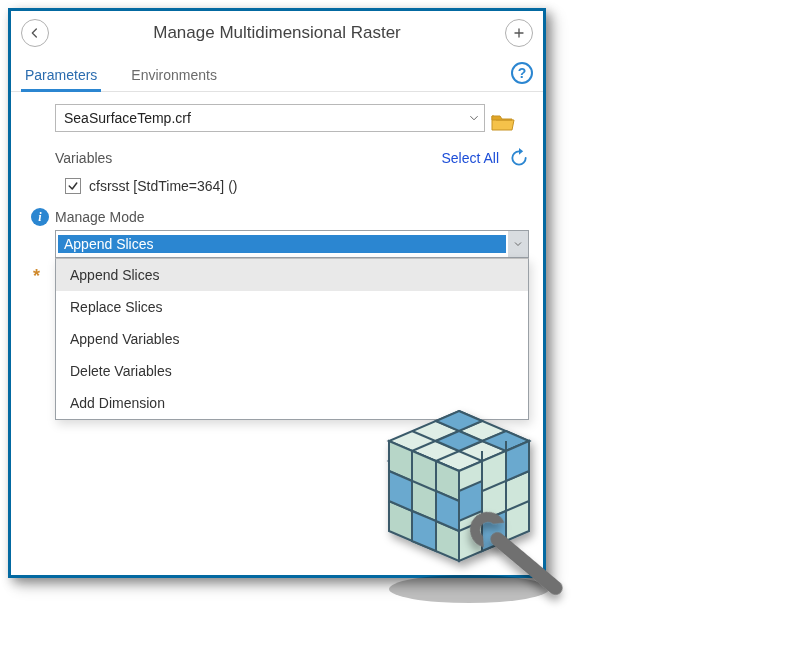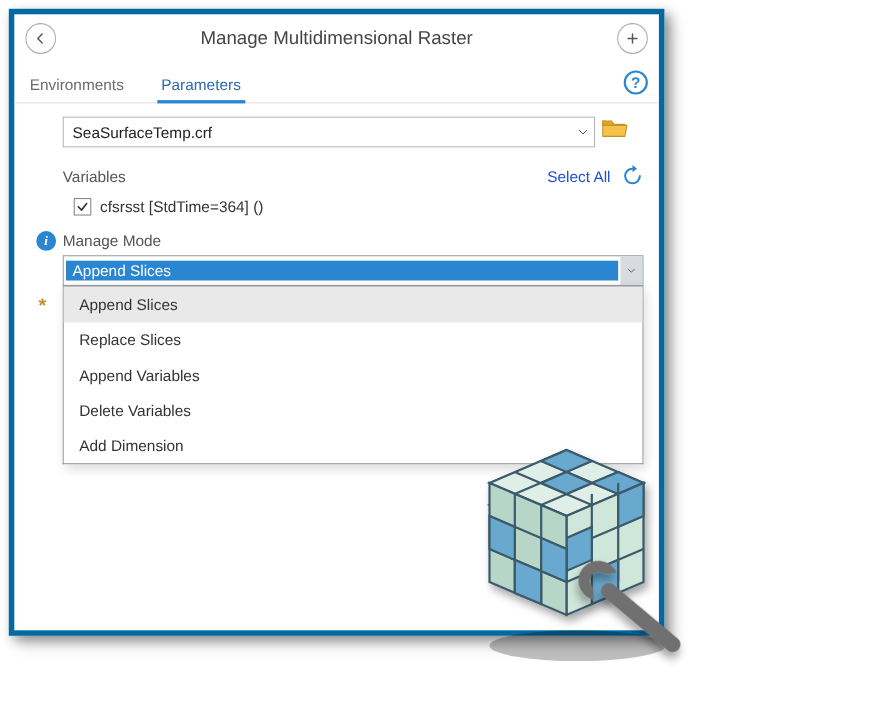--- a/index.html
+++ b/index.html
@@ -7,23 +7,23 @@
     margin: 0; padding: 0;
     width: 800px; height: 657px;
     background: #ffffff;
     font-family: "Segoe UI", Arial, sans-serif;
     font-size: 14px;
     color: #323232;
   }
   .panel {
     position: relative;
     margin: 8px 14px 14px 8px;
-    width: 596px;
+    width: 538px;
     height: 570px;
-    border: 5px solid #0369a1;
+    border: 3px solid #0369a1;
     background: #ffffff;
     box-shadow: 4px 4px 10px rgba(0,0,0,0.35), 8px 8px 14px rgba(0,0,0,0.2);
   }
   
   .header {
     display: flex;
     align-items: center;
     padding: 8px 10px 6px 10px;
   }
   .circle-btn {
@@ -87,21 +87,21 @@
   .field-row {
     padding: 0 14px 6px 44px;
     position: relative;
   }
   .label {
     color: #555;
     margin-bottom: 4px;
   }
   .combo-row {
     display: flex;
-    align-items: flex-start;
+    align-items: flex-end;
     gap: 6px;
     padding-right: 14px;
   }
   .combo {
     flex: 1;
     height: 28px;
     border: 1px solid #b8b8b8;
     display: flex;
     align-items: center;
     background: #fff;
@@ -253,22 +253,22 @@
     </div>
     <div class="title">Manage Multidimensional Raster</div>
     <div class="circle-btn">
       <svg viewBox="0 0 24 24">
         <path d="M12 6 L12 18 M6 12 L18 12" stroke="#555" stroke-width="2" fill="none" stroke-linecap="round"></path>
       </svg>
     </div>
   </div>
 
   <div class="tabs">
+    <div class="tab active">Parameters</div>
     <div class="tab">Environments</div>
-    <div class="tab active">Parameters</div>
     <div class="help-icon">
       <span>?</span>
     </div>
   </div>
 
   <div class="body">
 
     <div class="field-row">
       <div class="combo-row">
         <div class="combo">

